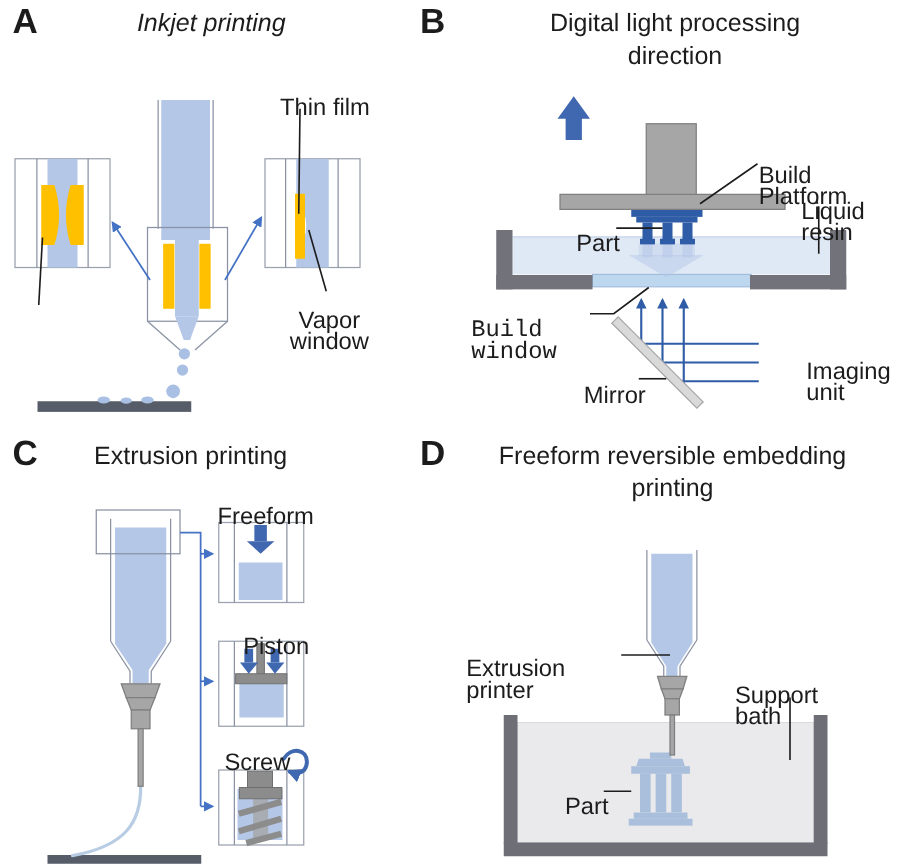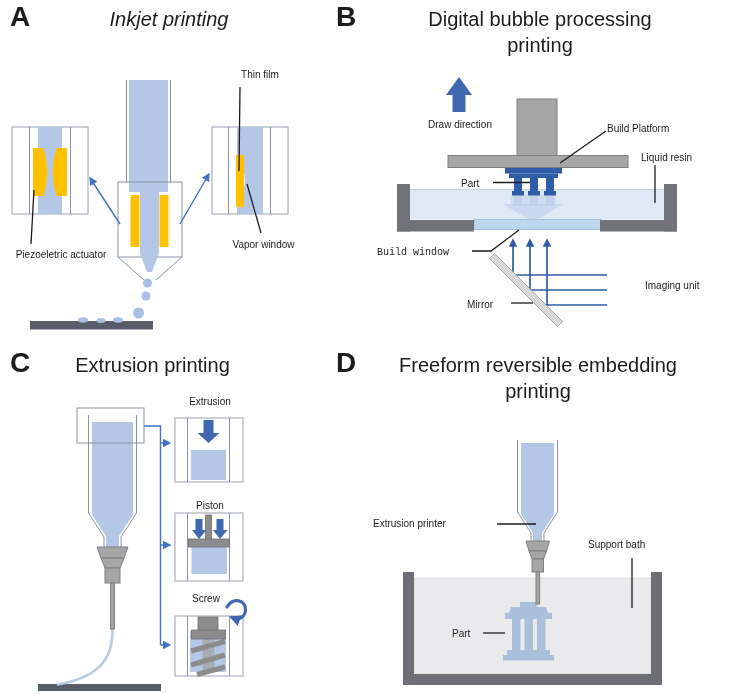--- a/index.html
+++ b/index.html
@@ -3,21 +3,21 @@
 <meta charset="utf-8">
 <style>
   html,body{margin:0;padding:0;background:#fff;}
   .canvas{
     position:relative;width:731px;height:694px;background:#fff;overflow:hidden;
     font-family:"Liberation Sans",sans-serif;color:var(--text,#1c1c1c);
   }
   svg.layer{position:absolute;left:0;top:0;}
   .panel-letter{position:absolute;font-size:28px;font-weight:bold;line-height:30px;}
   .panel-title{position:absolute;font-size:20px;line-height:26px;text-align:center;}
-  .lbl{position:absolute;font-size:10px;line-height:17px;}
+  .lbl{position:absolute;font-size:19px;line-height:17px;margin-top:12px;}
   .lbl.center{text-align:center;}
 
   
   .lb{fill:var(--light-blue,#b4c7e7);}
   .yel{fill:var(--yellow,#ffc000);}
   .gray{fill:var(--mid-gray,#a6a6a6);stroke:var(--gray-border,#7f7f7f);stroke-width:1;}
   .slate{fill:var(--slate,#565d68);}
   .vat{fill:var(--vat-gray,#72727b);}
   .bathwall{fill:var(--bath-wall,#6e6e76);}
   .bathfill{fill:var(--bath-fill,#eaeaec);stroke:#d9d9de;stroke-width:0.8;}
@@ -256,37 +256,35 @@
 
       <path d="M497,524 L536,524" class="ptr"></path>
       <path d="M632,558 L632,608" class="ptr"></path>
       <path d="M483,633 L505,633" class="ptr"></path>
     </g>
   </svg>
 
   <div class="panel-letter" style="left:10px;top:2px;">A</div>
   <div class="panel-title" style="left:55px;top:6px;width:228px;font-style:italic;">Inkjet printing</div>
   <div class="lbl center" style="left:222px;top:66px;width:76px;">Thin film</div>
-  <div class="lbl center" style="left:8px;top:246px;width:106px;">Piezoeletric actuator</div>
   <div class="lbl center" style="left:216px;top:236px;width:95px;">Vapor window</div>
 
   <div class="panel-letter" style="left:336px;top:2px;">B</div>
-  <div class="panel-title" style="left:405px;top:6px;width:270px;">Digital bubble processing printing</div>
-  <div class="lbl center" style="left:398px;top:116px;width:124px;">Draw direction</div>
+  <div class="panel-title" style="left:405px;top:6px;width:270px;">Digital light processing direction</div>
   <div class="lbl" style="left:607px;top:120px;width:110px;">Build Platform</div>
   <div class="lbl" style="left:641px;top:149px;width:90px;">Liquid resin</div>
   <div class="lbl" style="left:461px;top:175px;width:40px;">Part</div>
   <div class="lbl" style="left:377px;top:244px;width:96px;font-family:Liberation Mono, monospace;">Build window</div>
   <div class="lbl" style="left:467px;top:296px;width:50px;">Mirror</div>
   <div class="lbl" style="left:645px;top:277px;width:88px;">Imaging unit</div>
 
   <div class="panel-letter" style="left:10px;top:348px;">C</div>
   <div class="panel-title" style="left:45px;top:352px;width:215px;">Extrusion printing</div>
-  <div class="lbl center" style="left:174px;top:393px;width:72px;">Extrusion</div>
-  <div class="lbl center" style="left:175px;top:497px;width:70px;">Piston</div>
+  <div class="lbl center" style="left:174px;top:393px;width:72px;">Freeform</div>
+  <div class="lbl center" style="left:186px;top:497px;width:70px;">Piston</div>
   <div class="lbl center" style="left:171px;top:590px;width:70px;">Screw</div>
 
   <div class="panel-letter" style="left:336px;top:348px;">D</div>
   <div class="panel-title" style="left:383px;top:352px;width:310px;">Freeform reversible embedding printing</div>
   <div class="lbl" style="left:373px;top:515px;width:116px;">Extrusion printer</div>
   <div class="lbl" style="left:588px;top:536px;width:92px;">Support bath</div>
   <div class="lbl" style="left:452px;top:625px;width:36px;">Part</div>
 
 </div>
 

